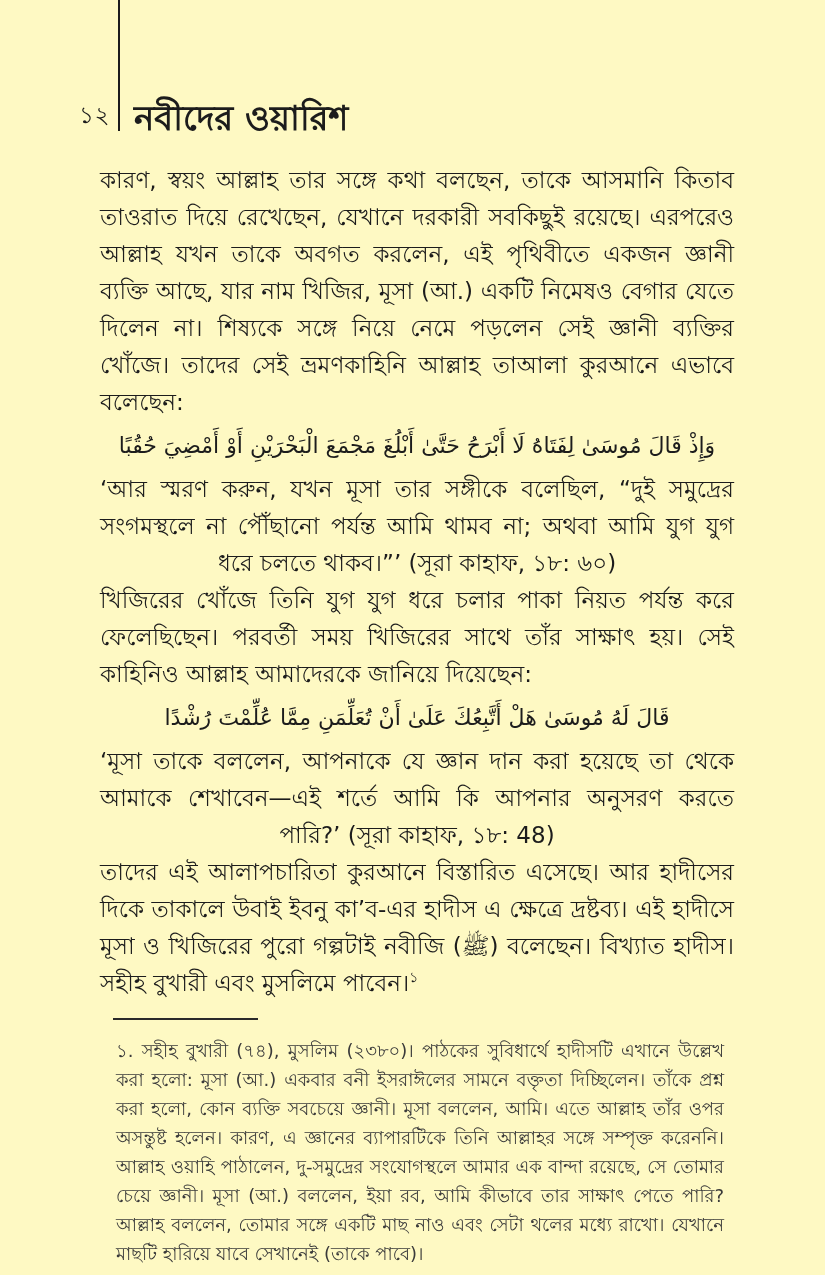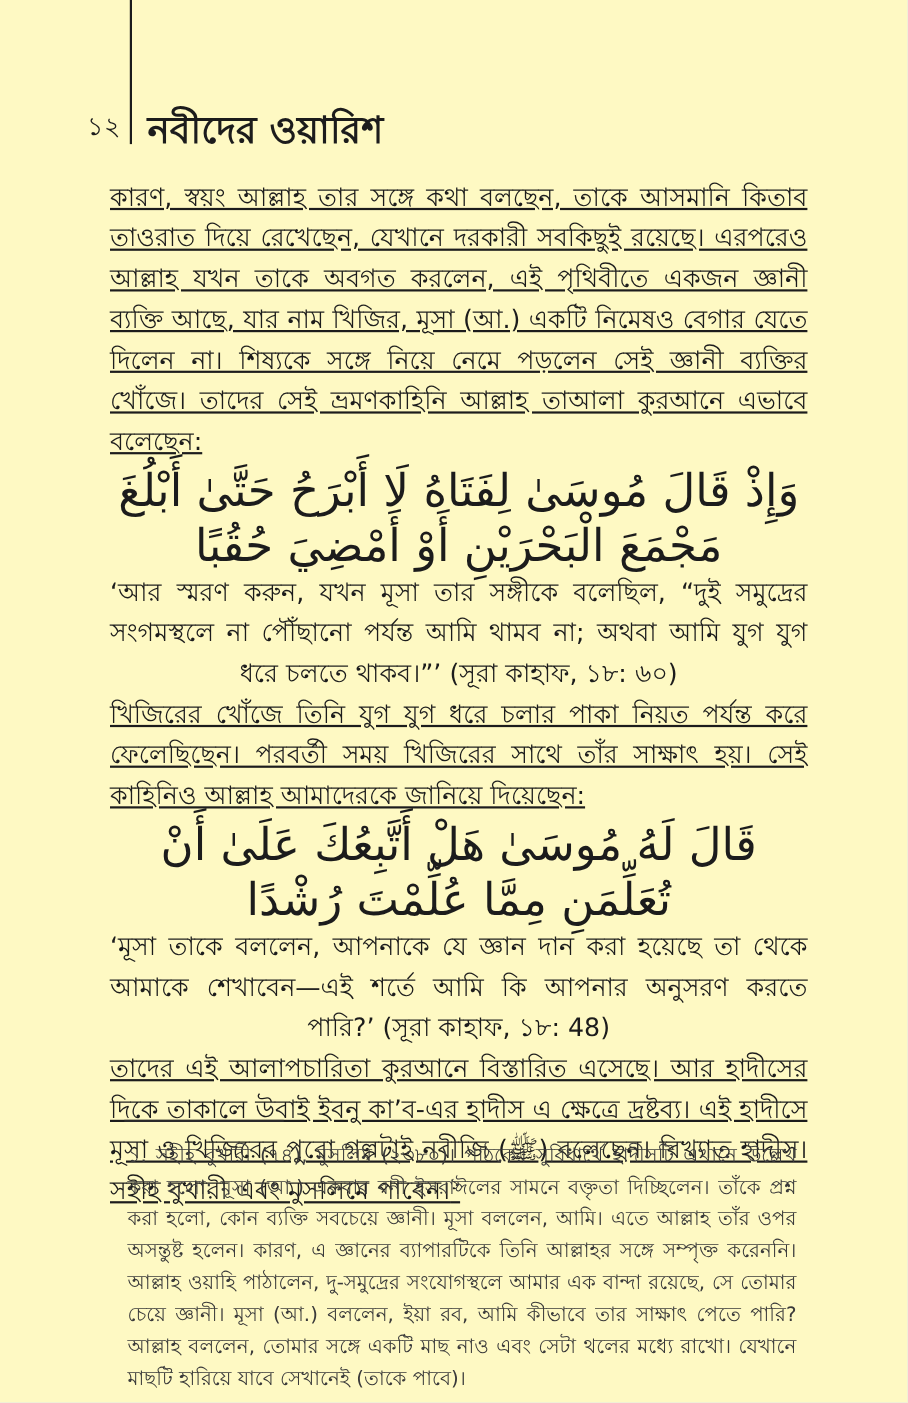--- a/index.html
+++ b/index.html
@@ -48,26 +48,25 @@
     left: 100px;
     top: 162px;
     width: 634px;
   }
   .main-col p { margin: 0; }
   .body-para {
     font-size: 23px;
     line-height: 37px;
     text-align: justify;
     text-align-last: left;
-    text-decoration: underline;
   }
   .arabic-verse {
     direction: rtl;
     text-align: center;
-    font-size: 41px;
+    font-size: 22px;
     line-height: 50px;
     margin: 17px 0 13px 0;
     font-weight: 500;
   }
   .translation {
     font-size: 23px;
     line-height: 37px;
     text-align: justify;
     text-align-last: center;
     margin-bottom: 30px;

